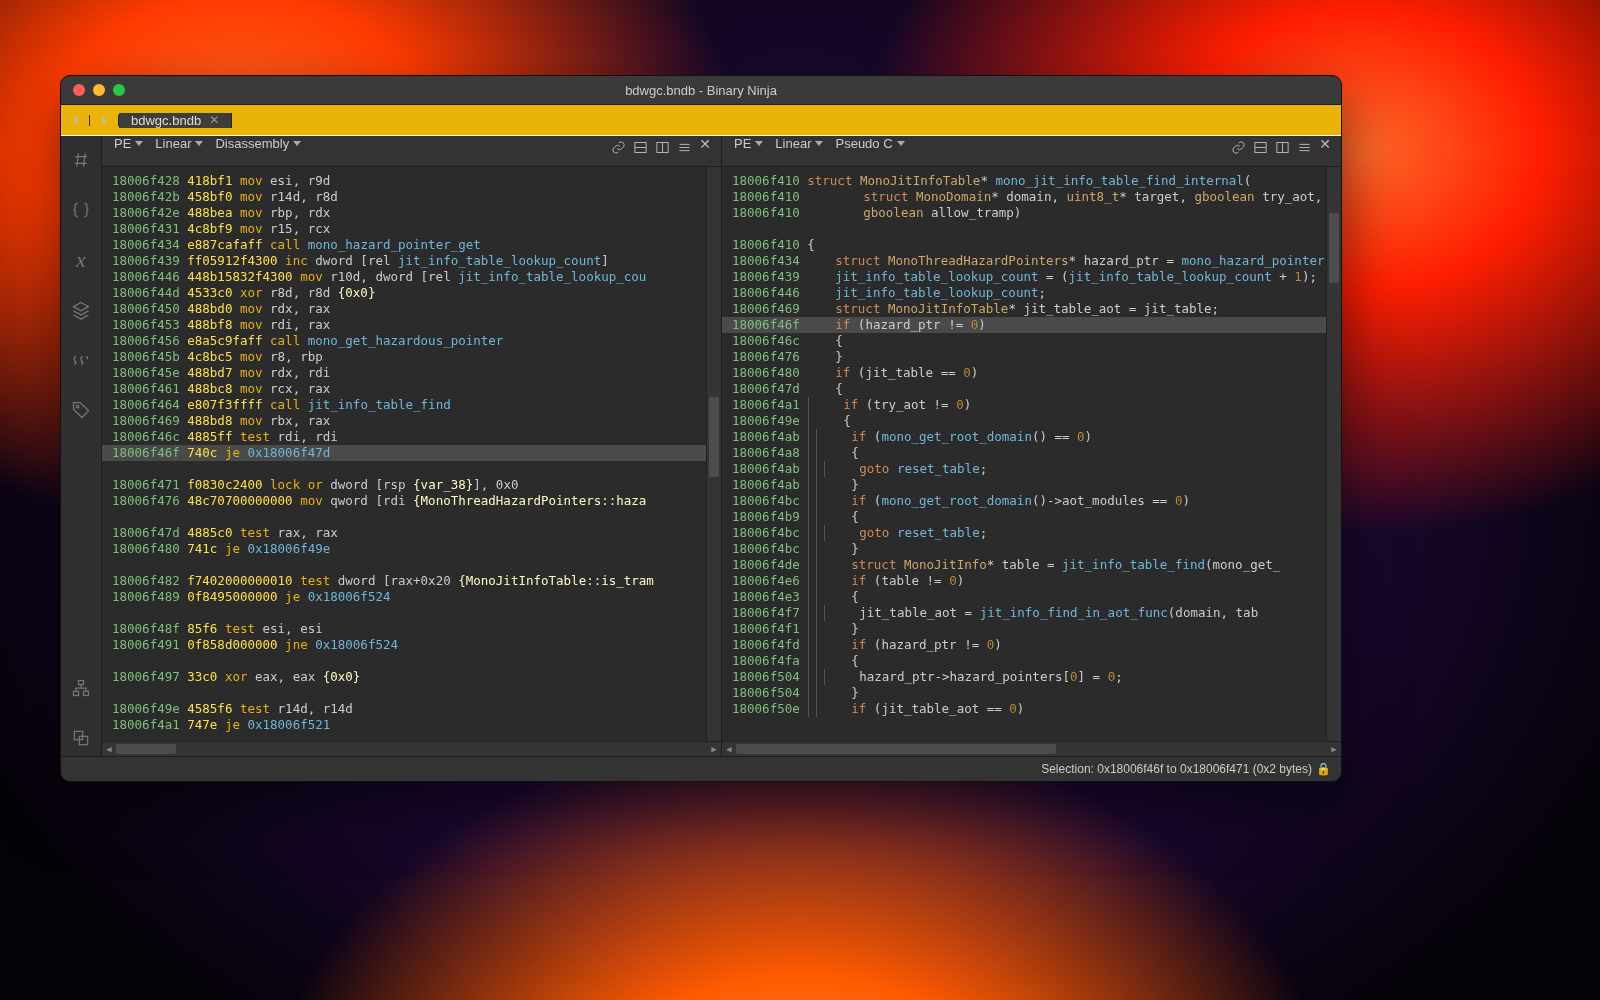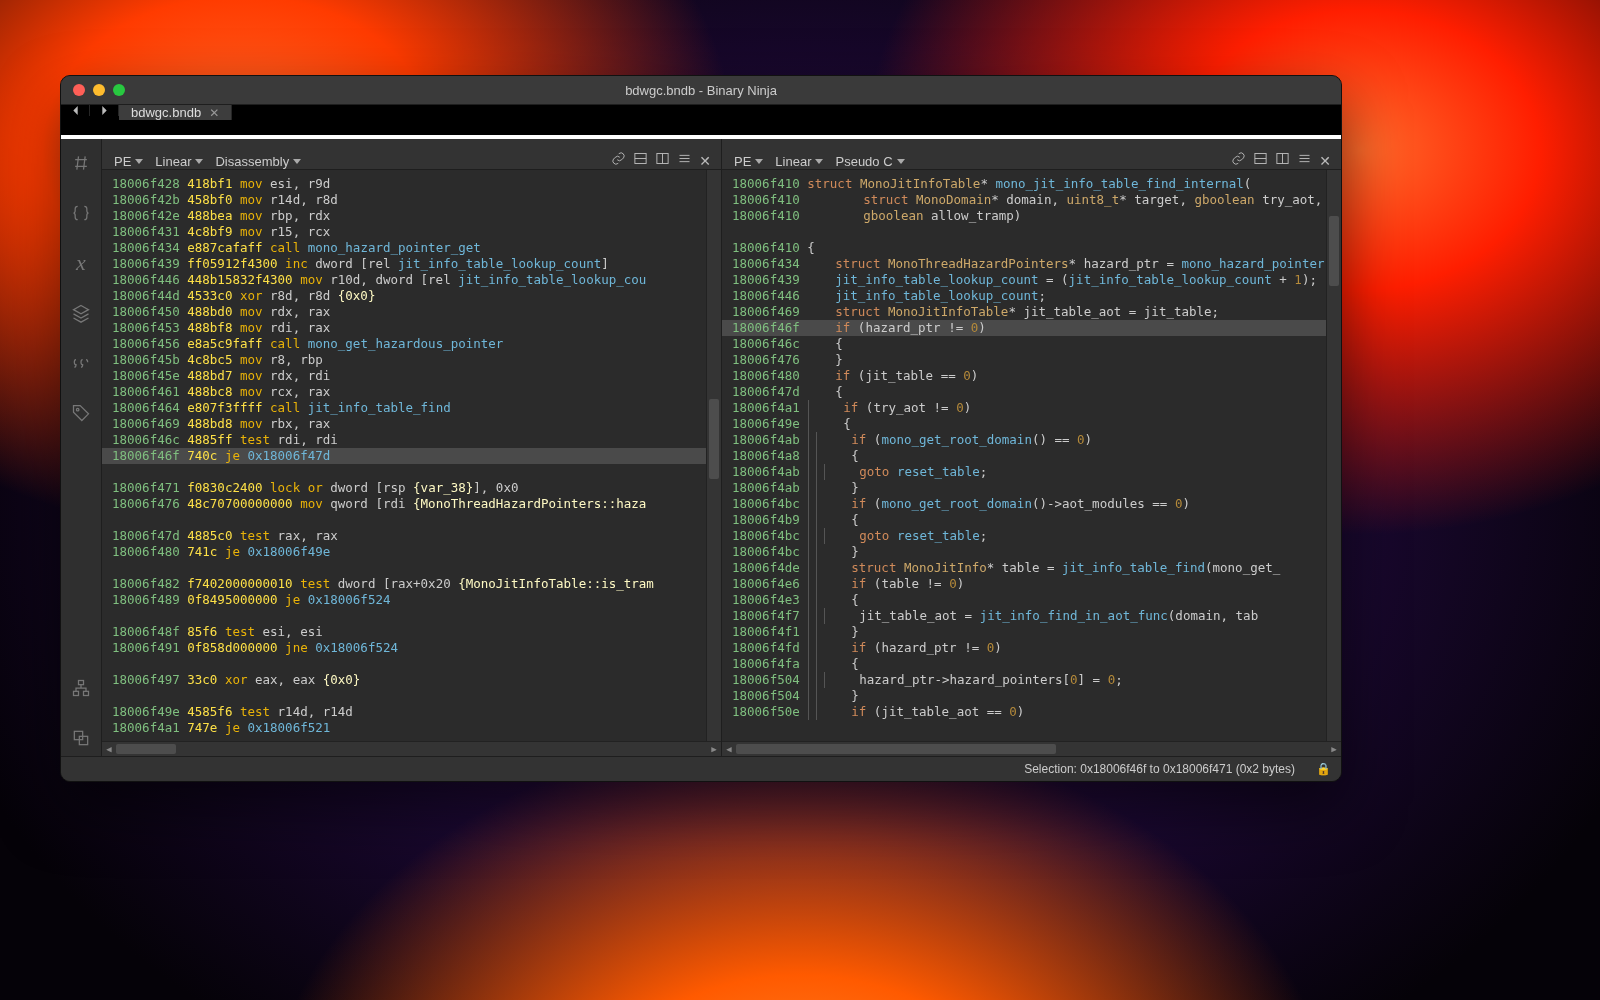--- a/index.html
+++ b/index.html
@@ -7,35 +7,35 @@
     radial-gradient(ellipse 900px 700px at 15% 15%, #ff6a2a 0%, #ff3b00 22%, rgba(255,59,0,0) 55%),
     radial-gradient(ellipse 900px 700px at 85% 15%, #ff6a2a 0%, #ff1e00 20%, rgba(255,30,0,0) 55%),
     radial-gradient(ellipse 900px 700px at 50% 115%, #ff9a3a 0%, #ff5a00 25%, rgba(255,90,0,0) 60%),
     radial-gradient(ellipse 1200px 900px at 50% 50%, #4a1560 0%, #1a0830 45%, #050208 75%);}
   .window{position:absolute;left:60px;top:75px;width:1280px;height:705px;background:#2b2b2b;border-radius:10px;box-shadow:0 25px 60px rgba(0,0,0,.55);display:flex;flex-direction:column;overflow:hidden;border:1px solid #111}
   .titlebar{height:28px;background:#3a3a3a;border-bottom:1px solid #1e1e1e;display:flex;align-items:center;position:relative}
   .traffic{display:flex;gap:8px;margin-left:12px}
   .t-btn{width:12px;height:12px;border-radius:50%}
   .t-close{background:#ff5f57}.t-min{background:#febc2e}.t-max{background:#28c840}
   .title{position:absolute;left:0;right:0;text-align:center;color:#ccc;font-size:13px;font-weight:500;pointer-events:none}
-  .navrow{height:30px;background:#000000;border-bottom:4px solid #ffffff;display:flex;align-items:flex-start}
+  .navrow{height:30px;background:#eab308;border-bottom:1px solid #ffffff;display:flex;align-items:center}
   .navbtn{width:28px;display:flex;align-items:center;justify-content:center;color:#bbb;border-right:1px solid #262626;cursor:pointer}
   .navbtn svg{width:11px;height:11px;fill:#bbb}
   .tab{display:flex;align-items:center;padding:0 12px;color:#ddd;font-size:13px;background:#3d3d3d;border-right:1px solid #262626;gap:8px}
   .tab .x{color:#999;cursor:pointer;font-size:12px}
   .body{flex:1;display:flex;min-height:0}
   .sidebar{width:40px;background:#2f2f2f;border-right:1px solid #1e1e1e;display:flex;flex-direction:column;align-items:center;padding-top:6px;gap:14px}
   .sidebar .sp{flex:1}
   .side-ic{width:40px;height:36px;display:flex;align-items:center;justify-content:center;color:#777;cursor:pointer}
   .side-ic svg{width:20px;height:20px;fill:none;stroke:#777;stroke-width:1.5}
   .side-ic.x-it{font-family:Georgia,serif;font-style:italic;font-size:22px;color:#777}
   .panes{flex:1;display:flex;min-width:0}
   .pane{flex:1;display:flex;flex-direction:column;min-width:0;border-right:1px solid #1e1e1e}
   .pane:last-child{border-right:none}
-  .toolbar{height:30px;background:#333;border-bottom:1px solid #1e1e1e;display:flex;align-items:flex-end;padding:0 6px;color:#ccc;font-size:13px}
+  .toolbar{height:30px;background:#333;border-bottom:1px solid #1e1e1e;display:flex;align-items:flex-start;padding:0 6px;color:#ccc;font-size:13px}
   .dd{display:flex;align-items:center;gap:4px;padding:0 6px;cursor:pointer}
   .dd .caret{width:0;height:0;border-left:4px solid transparent;border-right:4px solid transparent;border-top:5px solid #aaa}
   .tb-sp{flex:1}
   .tb-ic{width:22px;height:22px;display:flex;align-items:center;justify-content:center;color:#bbb;cursor:pointer}
   .tb-ic svg{width:15px;height:15px;fill:none;stroke:#bbb;stroke-width:1.5}
   .tb-x{color:#bbb;cursor:pointer;font-size:14px;padding:0 4px}
   .code{flex:1;overflow:hidden;background:#2b2b2b;font-family:'SF Mono',Menlo,Consolas,monospace;font-size:12.5px;line-height:16px;color:#ccc;position:relative}
   .code-inner{padding:6px 0 6px 0;white-space:nowrap}
   .ln{padding:0 10px;height:16px}
   .ln.hl{background:#4a4a4a}
@@ -47,21 +47,21 @@
   .cm{color:#fef9c3}
   .kw{color:#d08a5a}
   .ty{color:#cda869}
   .nm{color:#b58a3a}
   .hscroll{position:absolute;left:0;right:0;bottom:0;height:14px;background:#343434;border-top:1px solid #222;display:flex;align-items:center}
   .hs-btn{width:14px;height:14px;display:flex;align-items:center;justify-content:center;color:#888;font-size:9px;cursor:pointer}
   .hs-track{flex:1;height:14px;position:relative}
   .hs-thumb{position:absolute;top:2px;height:10px;background:#4d4d4d;border-radius:2px}
   .vscroll{position:absolute;right:0;top:0;bottom:14px;width:14px;background:#343434;border-left:1px solid #222}
   .vs-thumb{position:absolute;left:2px;width:10px;background:#4d4d4d;border-radius:2px}
-  .status{height:24px;background:#333;border-top:1px solid #1e1e1e;display:flex;align-items:center;justify-content:flex-end;padding:0 10px;color:#ccc;font-size:12px;gap:21px}
+  .status{height:24px;background:#333;border-top:1px solid #1e1e1e;display:flex;align-items:center;justify-content:flex-end;padding:0 10px;color:#ccc;font-size:12px;gap:4px}
   .lock{color:#d4a84a}
   .brace{margin-left:1px;border-left:1px solid #555;display:inline-block;width:6px;height:16px;vertical-align:top}
 </style>
 </head>
 <body>
 
 <div class="wallpaper"></div>
 
 <div class="window">
   <div class="titlebar">

